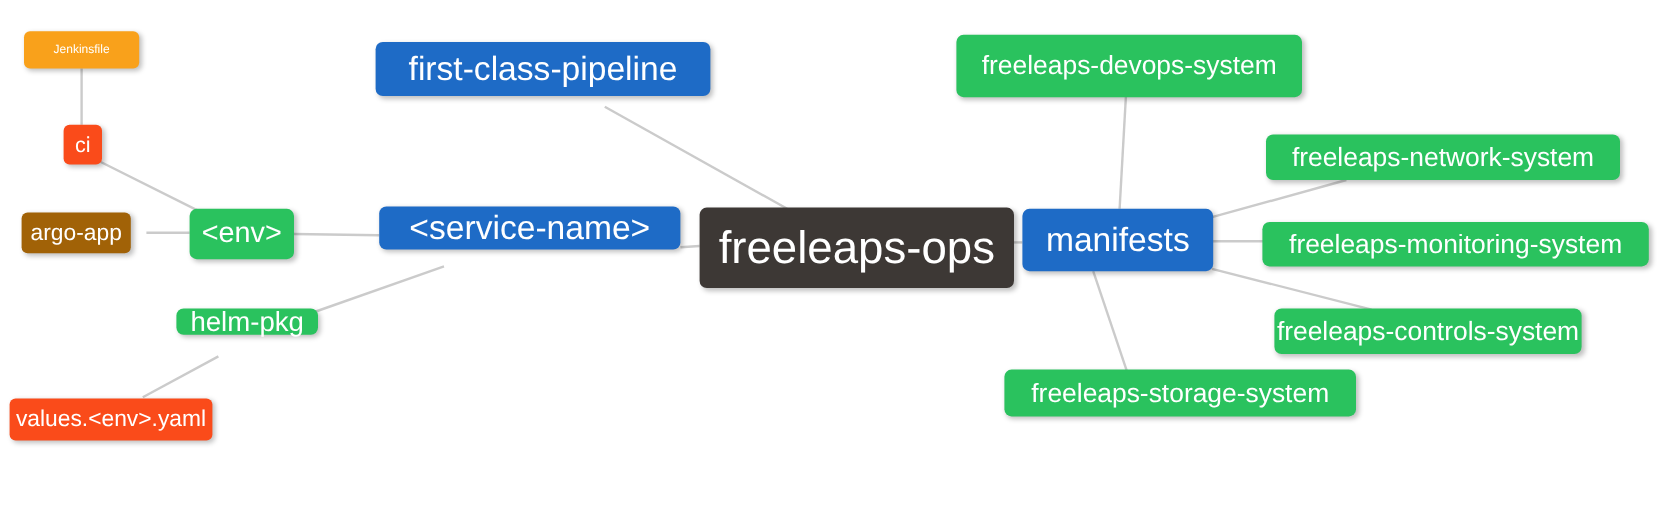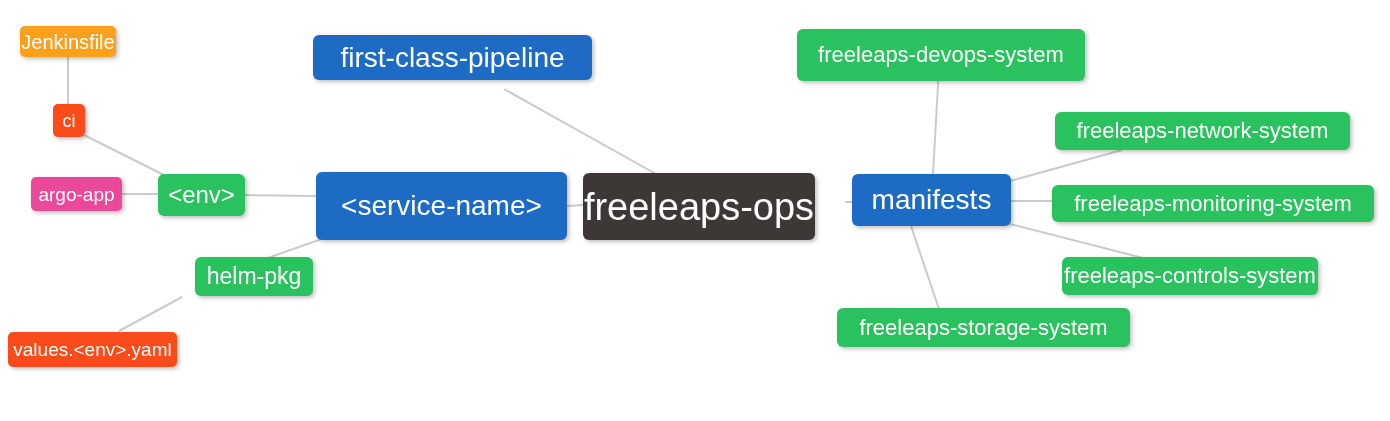--- a/index.html
+++ b/index.html
@@ -55,37 +55,37 @@
     <line x1="567" y1="206" x2="583" y2="205" stroke="#CBCBCB"></line>
     <line x1="504" y1="89" x2="656" y2="174" stroke="#CBCBCB"></line>
     <line x1="845" y1="202" x2="852" y2="202" stroke="#CBCBCB"></line>
     <line x1="933" y1="174" x2="939" y2="67" stroke="#CBCBCB"></line>
     <line x1="1010" y1="181" x2="1122" y2="150" stroke="#CBCBCB"></line>
     <line x1="1010" y1="201" x2="1053" y2="201" stroke="#CBCBCB"></line>
     <line x1="1010" y1="224" x2="1143" y2="258" stroke="#CBCBCB"></line>
     <line x1="911" y1="226" x2="939" y2="309" stroke="#CBCBCB"></line>
   </svg>
 
-  <div class="node" style="left: 20px; top: 26px; width: 96px; height: 31px; font-size: 20px; border-radius: 5px; background: rgb(249, 161, 27);">Jenkinsfile</div>
+  <div class="node" style="left: 20px; top: 26px; width: 96px; height: 31px; font-size: 10px; border-radius: 5px; background: rgb(249, 161, 27);">Jenkinsfile</div>
 
   <div class="node" style="left: 53px; top: 104px; width: 32px; height: 33px; font-size: 18px; border-radius: 5px; background: rgb(250, 75, 26);">ci</div>
 
-  <div class="node" style="left: 31px; top: 177px; width: 91px; height: 34px; font-size: 19px; border-radius: 5px; background: #ec4899;">argo-app</div>
+  <div class="node" style="left: 18px; top: 177px; width: 91px; height: 34px; font-size: 19px; border-radius: 5px; background: #a16207;">argo-app</div>
 
   <div class="node" style="left: 158px; top: 174px; width: 87px; height: 42px; font-size: 24px; background: rgb(42, 194, 94);">&lt;env&gt;</div>
 
-  <div class="node" style="left: 147px; top: 257px; width: 118px; height: 39px; font-size: 23px; background: rgb(42, 194, 94); margin-left: 48px;">helm-pkg</div>
+  <div class="node" style="left: 147px; top: 257px; width: 118px; height: 22px; font-size: 23px; background: rgb(42, 194, 94);">helm-pkg</div>
 
   <div class="node" style="left: 8px; top: 332px; width: 169px; height: 35px; font-size: 19px; border-radius: 5px; background: rgb(250, 75, 26);">values.&lt;env&gt;.yaml</div>
 
   <div class="node" style="left: 313px; top: 35px; width: 279px; height: 45px; font-size: 28px; background: rgb(30, 107, 198);">first-class-pipeline</div>
 
-  <div class="node" style="left: 316px; top: 172px; width: 251px; height: 68px; font-size: 28px; background: rgb(30, 107, 198);">&lt;service-name&gt;</div>
+  <div class="node" style="left: 316px; top: 172px; width: 251px; height: 36px; font-size: 28px; background: rgb(30, 107, 198);">&lt;service-name&gt;</div>
 
-  <div class="node" style="left: 583px; top: 173px; width: 232px; height: 67px; font-size: 38px; background: rgb(61, 56, 53);">freeleaps-ops</div>
+  <div class="node" style="left: 583px; top: 173px; width: 262px; height: 67px; font-size: 38px; background: rgb(61, 56, 53);">freeleaps-ops</div>
 
   <div class="node" style="left: 852px; top: 174px; width: 159px; height: 52px; font-size: 28px; background: rgb(30, 107, 198);">manifests</div>
 
   <div class="node" style="left: 797px; top: 29px; width: 288px; height: 52px; font-size: 22px; background: rgb(42, 194, 94);">freeleaps-devops-system</div>
 
   <div class="node" style="left: 1055px; top: 112px; width: 295px; height: 38px; font-size: 22px; background: rgb(42, 194, 94);">freeleaps-network-system</div>
 
   <div class="node" style="left: 1052px; top: 185px; width: 322px; height: 37px; font-size: 22px; background: rgb(42, 194, 94);">freeleaps-monitoring-system</div>
 
   <div class="node" style="left: 1062px; top: 257px; width: 256px; height: 38px; font-size: 22px; background: rgb(42, 194, 94);">freeleaps-controls-system</div>

